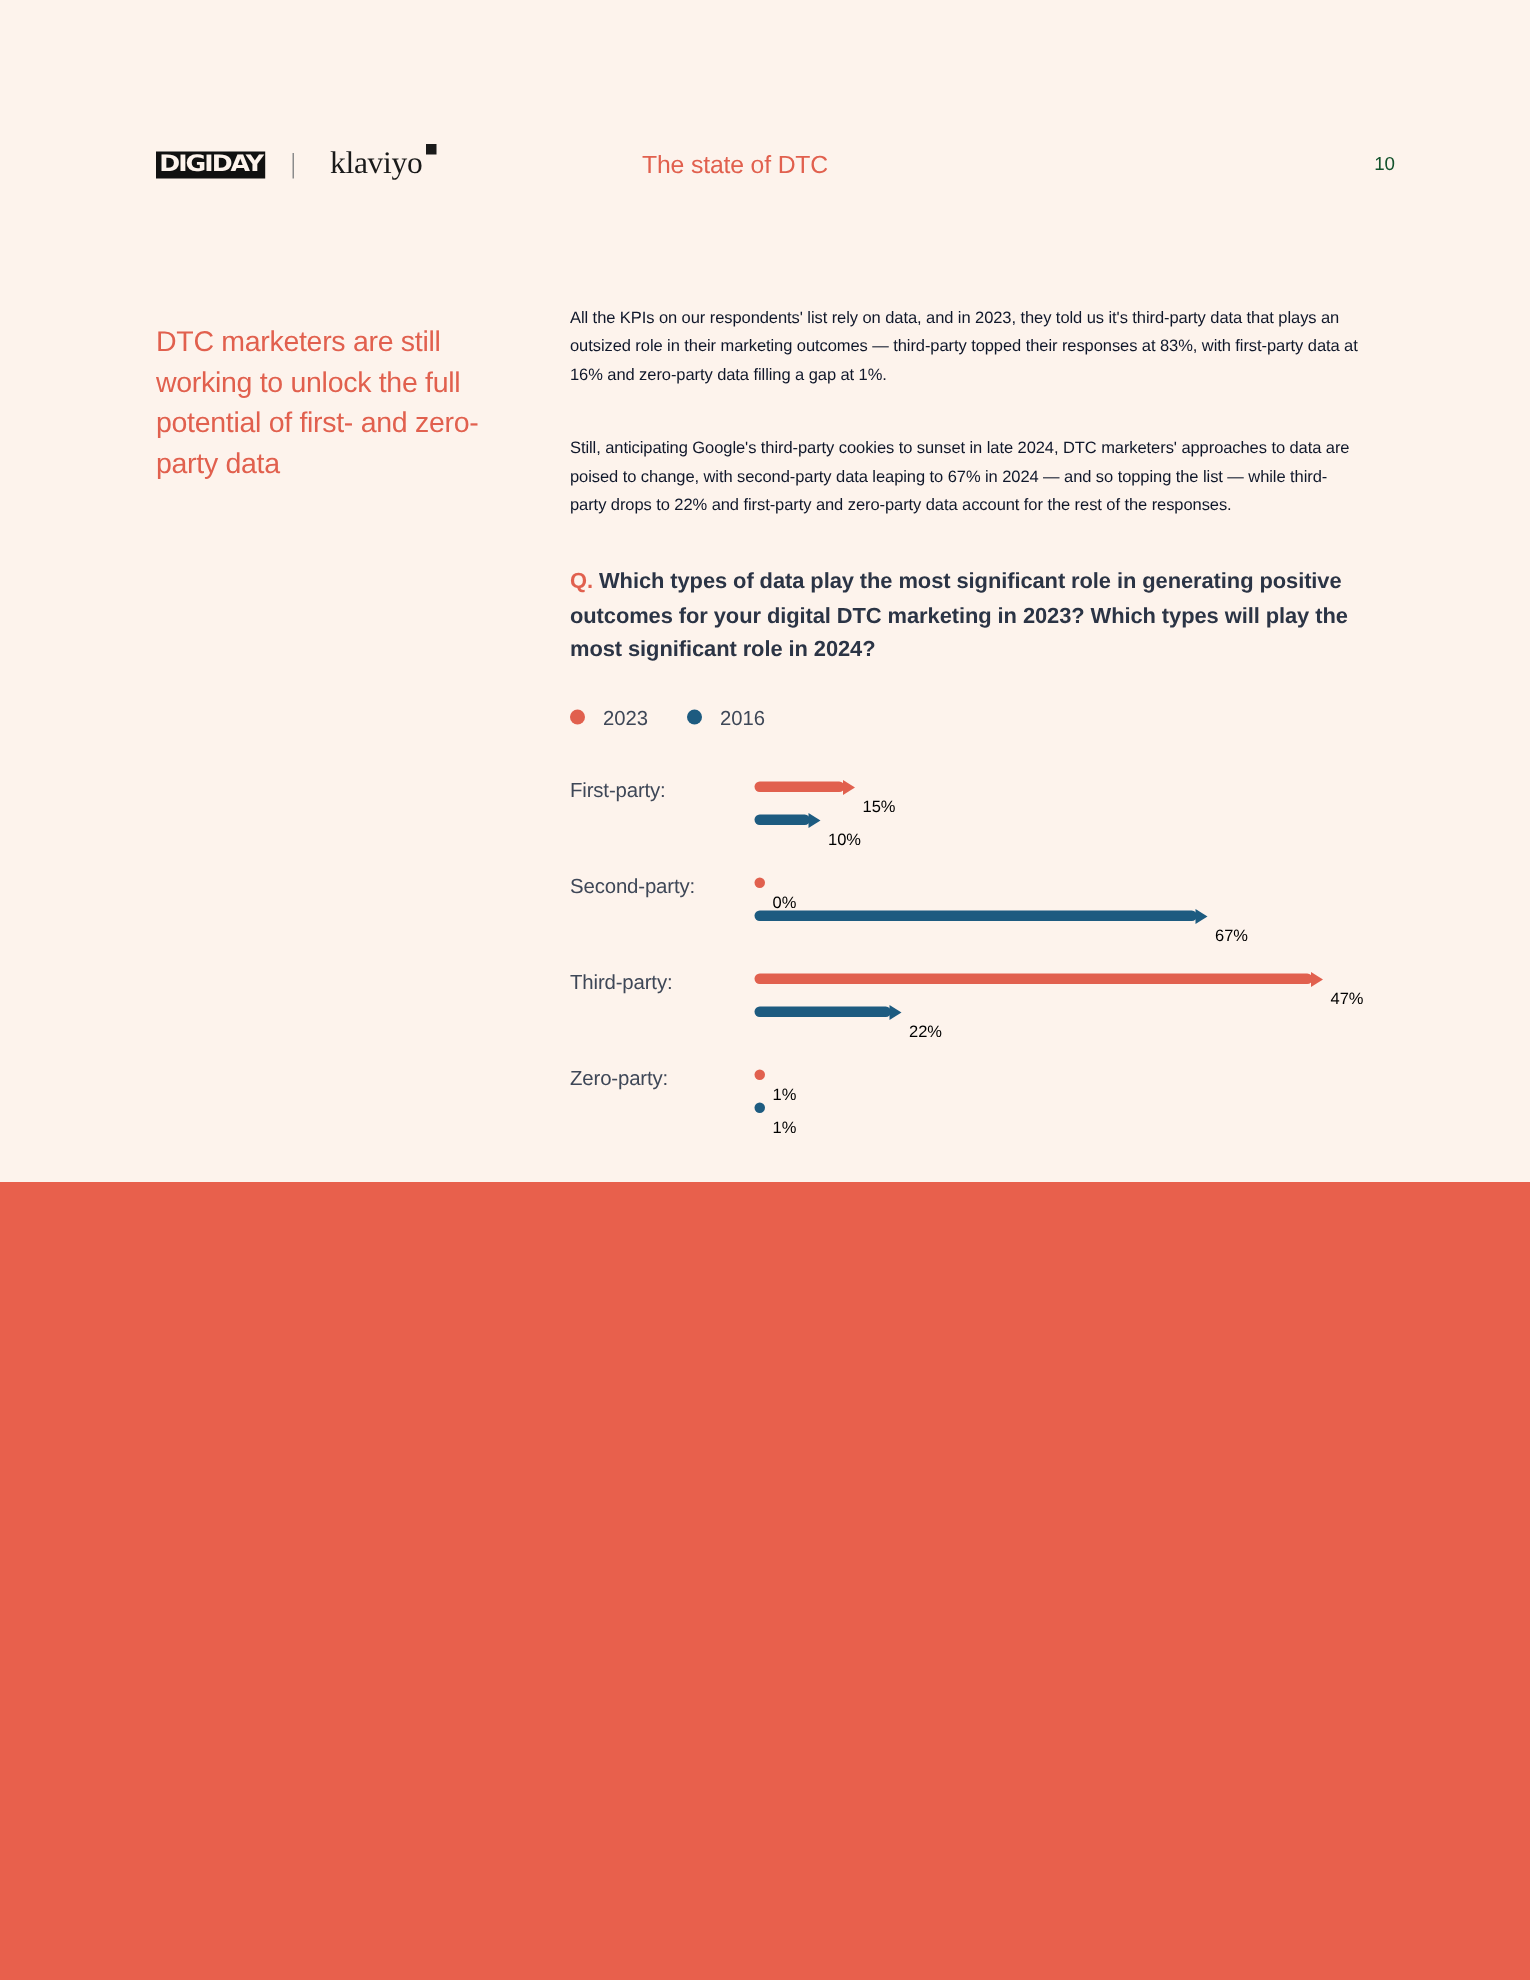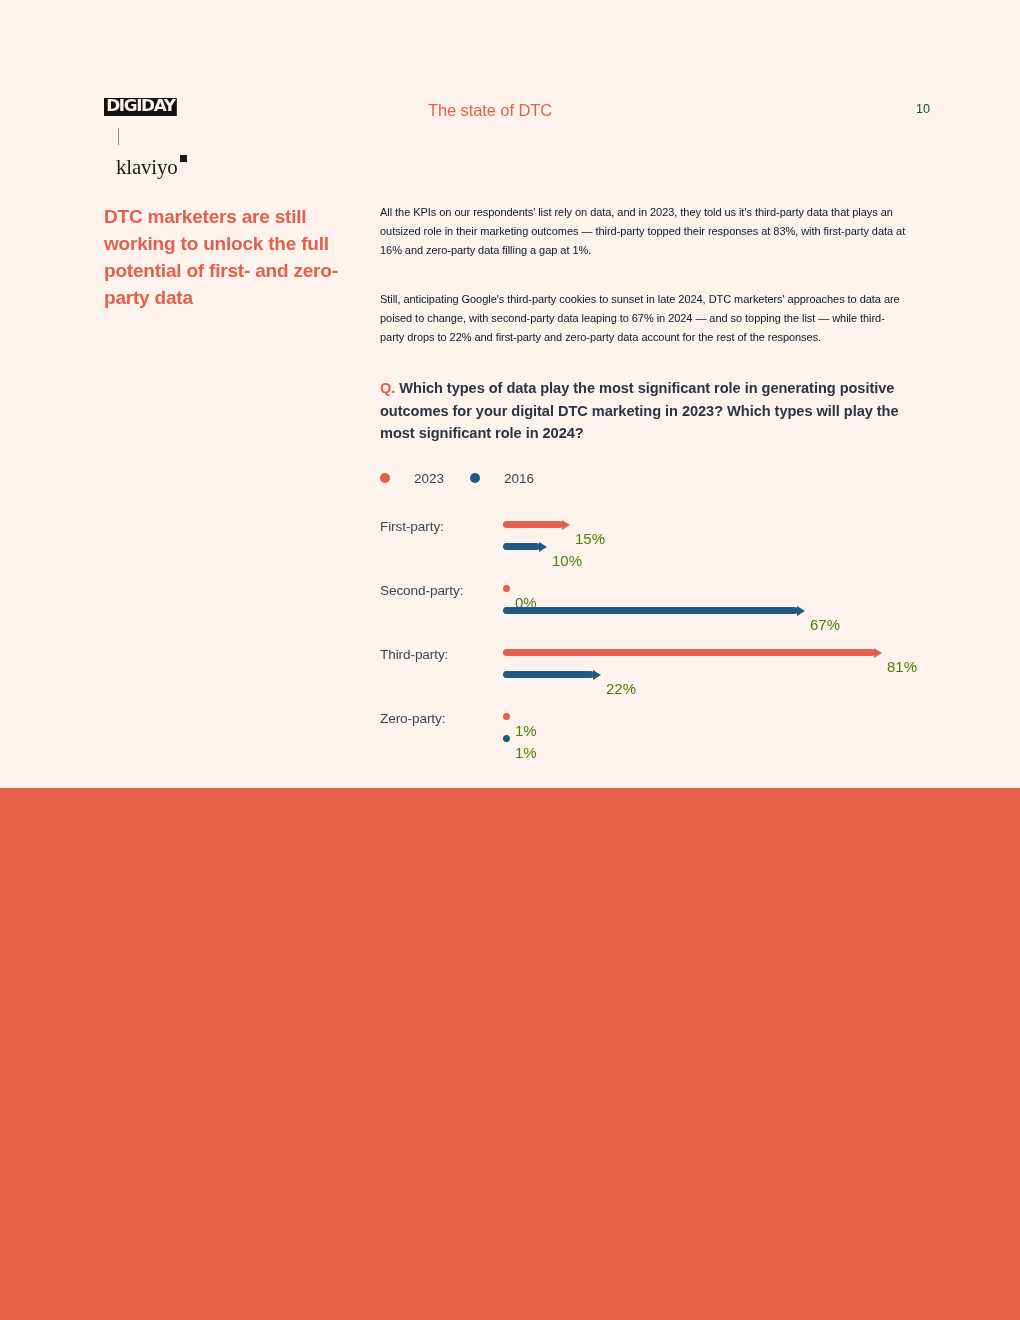--- a/index.html
+++ b/index.html
@@ -28,23 +28,22 @@
     top: 98px;
     left: 104px;
     right: 90px;
     height: 30px;
   }
   .brand-bar {
     position: absolute;
     left: 0;
     top: 0;
     display: flex;
-    align-items: flex-start;
+    align-items: flex-end;
     gap: 12px;
-    flex-direction: column;
   }
   .logo-digiday {
     font-family: "DejaVu Sans", sans-serif;
     font-weight: 700;
     font-size: 15px;
     letter-spacing: -1.2px;
     color: #111111;
     background: #111111;
     color: #FDF3EC;
     padding: 1px 2px 2px 2px;
@@ -90,25 +89,25 @@
     right: 0;
     top: 4px;
     font-size: 12.5px;
     color: #14532d;
   }
 
   
   .headline {
     position: absolute;
     left: 104px;
-    top: 204px;
+    top: 216px;
     width: 250px;
     color: #E1604E;
     font-size: 19px;
-    font-weight: 700;
+    font-weight: 400;
     line-height: 1.42;
     letter-spacing: -0.2px;
   }
 
   .body-col {
     position: absolute;
     left: 380px;
     top: 203px;
     width: 538px;
   }
@@ -137,21 +136,21 @@
   
   .legend {
     display: flex;
     align-items: center;
     gap: 26px;
     margin-top: 26px;
   }
   .legend-item {
     display: flex;
     align-items: center;
-    gap: 24px;
+    gap: 12px;
   }
   .legend-dot {
     width: 10px;
     height: 10px;
     border-radius: 50%;
     display: inline-block;
   }
   .legend-label {
     font-size: 13.5px;
     color: #3E4757;
@@ -197,22 +196,22 @@
     width: 0;
     height: 0;
     border-top: 5px solid transparent;
     border-bottom: 5px solid transparent;
     flex: 0 0 auto;
     margin-left: -1px;
   }
   .bar-arrow.c2023 { border-left: 8px solid #E1604E; }
   .bar-arrow.c2024 { border-left: 8px solid #1D5B80; }
   .bar-value {
-    font-size: 15px;
-    color: #4d7c0f;
+    font-size: 11px;
+    color: #000000;
     margin-left: 5px;
     white-space: nowrap;
     margin-top: 27px;
   }
   .dot-marker {
     width: 7px;
     height: 7px;
     border-radius: 50%;
     flex: 0 0 auto;
   }
@@ -307,21 +306,21 @@
               <span class="bar-value">67%</span>
             </div>
           </div>
         </div>
         <div class="chart-row">
           <div class="chart-label">Third-party:</div>
           <div class="bars">
             <div class="bar-line">
               <span class="bar c2023" style="width: 372px;"></span>
               <span class="bar-arrow c2023"></span>
-              <span class="bar-value">81%</span>
+              <span class="bar-value">47%</span>
             </div>
             <div class="bar-line">
               <span class="bar c2024" style="width: 91px;"></span>
               <span class="bar-arrow c2024"></span>
               <span class="bar-value">22%</span>
             </div>
           </div>
         </div>
         <div class="chart-row">
           <div class="chart-label">Zero-party:</div>

